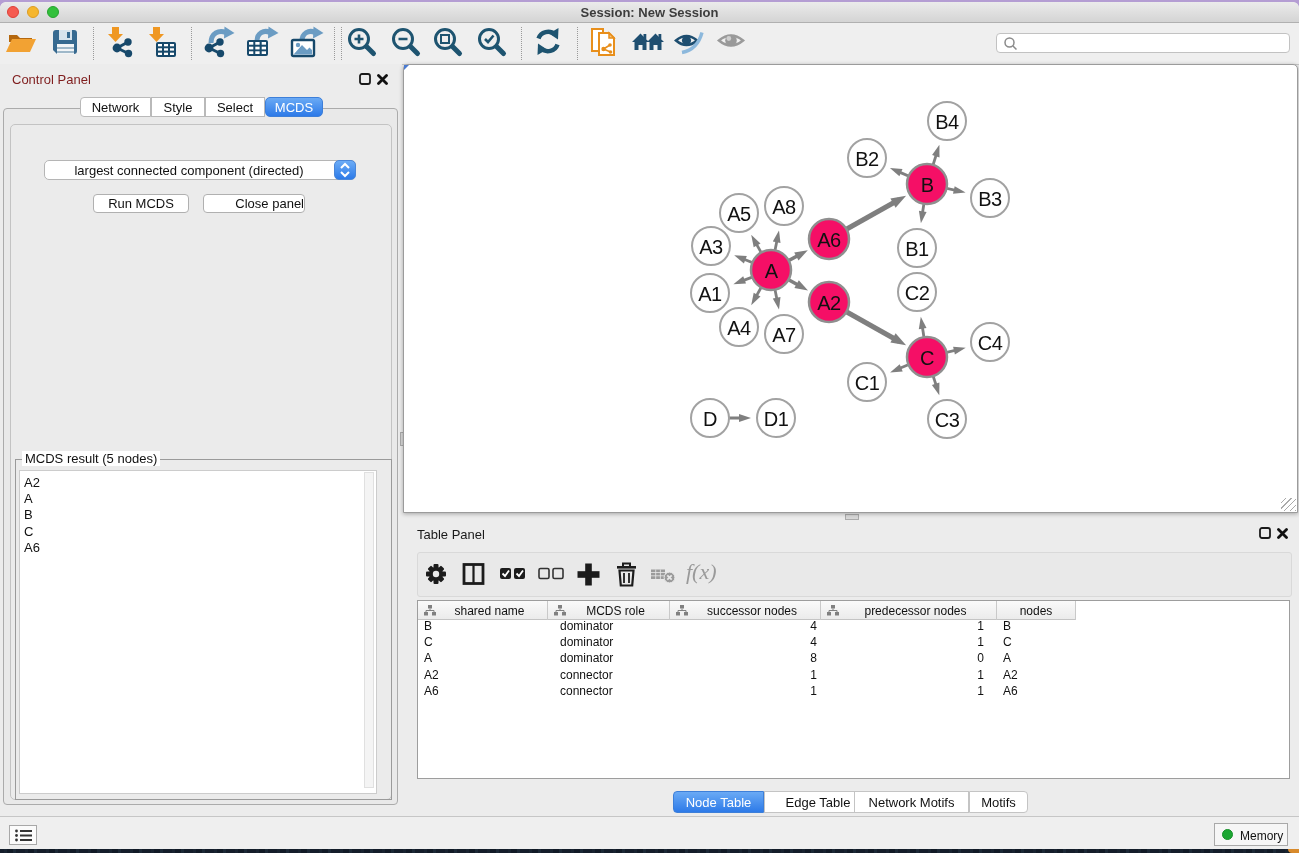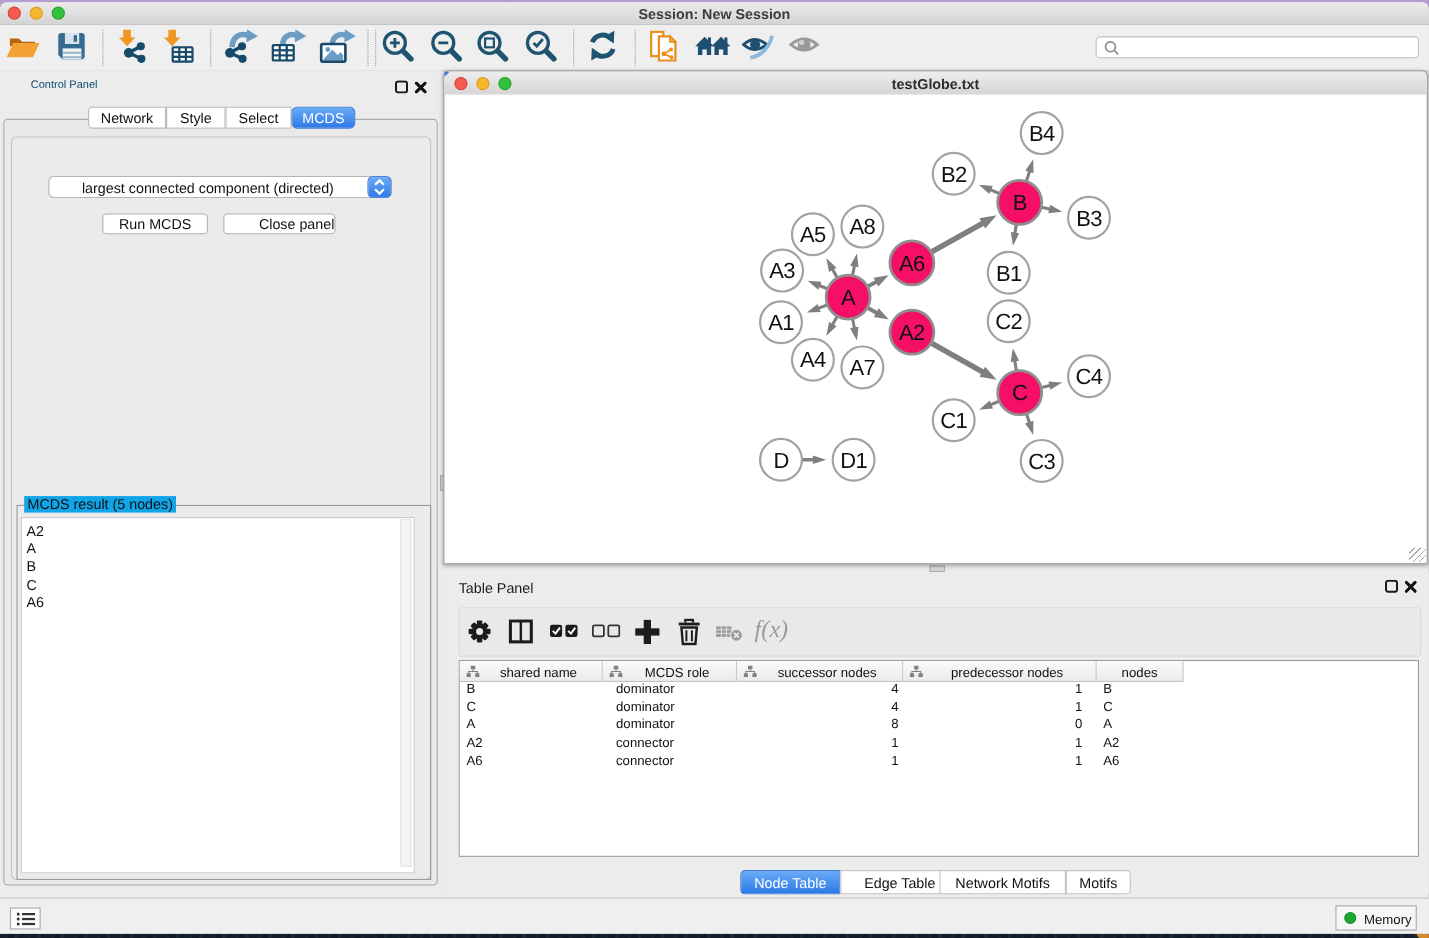--- a/index.html
+++ b/index.html
@@ -12,32 +12,32 @@
 #titlebar { position:absolute; top:0; left:0; width:1299px; height:21px;
   background:linear-gradient(#ebebeb,#d4d4d4); border-bottom:1px solid #b0b0b0; border-radius:6px 6px 0 0;font-weight:bold;}
 #titlebar .title { position:absolute; width:100%; text-align:center; top:3px; font-size:13px; color:#3c3c3c; }
 .tl { position:absolute; width:12px; height:12px; border-radius:50%; top:4px; }
 #toolbar { position:absolute; top:21px; left:0; width:1299px; height:42px; background:#efefef; border-bottom:1px solid #c6c6c6; }
 .tsep { position:absolute; top:4px; height:33px; width:0; border-left:1px dotted #9a9a9a; }
 .ticon { position:absolute; top:2px; }
 #searchbox { position:absolute; left:996px; top:10px; width:294px; height:20px; background:#fff; border:1px solid #c2c2c2; border-radius:4px; }
 
 #cpanel { position:absolute; left:0; top:62px; width:402px; height:748px; background:#ececec; }
-#cpanel .hdr { position:absolute; left:12px; top:8px; font-size:10px; color:#0c4a6e;margin-left:16px; }
+#cpanel .hdr { position:absolute; left:12px; top:8px; font-size:13px; color:#7f1d1d; }
 #cp-tabpane { position:absolute; left:3px; top:44px; width:395px; height:697px; border:1px solid #ababab; border-radius:4px; background:#e9e9e9; }
 .cptab { position:absolute; top:-12px; height:20px; font-size:13px; color:#111; background:#fff; border:1px solid #b9b9b9; text-align:center; line-height:19px; }
 #cp-inner { position:absolute; left:6px; top:15px; width:382px; height:676px; background:#ebebeb; border:1px solid #c3c3c3; border-radius:5px; }
 .cplabel { position:absolute; width:100%; text-align:center; top:12px; font-size:13px; color:#111; }
 #cp-combo { position:absolute; left:33px; top:35px; width:312px; height:20px; background:#fff; border:1px solid #b5b5b5; border-radius:5px; font-size:13px; color:#111; }
 #cp-combo .ctext { position:absolute; left:0; right:22px; text-align:center; top:2px; }
 #cp-combo .spin { position:absolute; right:-1px; top:-1px; width:22px; height:20px; border-radius:5px;
   background:linear-gradient(#6cacf6,#2d7ae8); border:1px solid #4a86d8; }
 .cpbtn { position:absolute; top:69px; height:19px; background:#fff; border:1px solid #b0b0b0; border-radius:4px; font-size:13px; color:#111; text-align:center; line-height:17px; }
 #fieldset { position:absolute; left:4px; top:334px; width:377px; height:341px; border:1px solid #9a9a9a; }
-#fieldset .legend { position:absolute; left:6px; top:-9px; background:#0ea5e9; padding:0 3px; font-size:13px; color:#111; }
+#fieldset .legend { position:absolute; left:6px; top:-9px; background:#ffffff; padding:0 3px; font-size:13px; color:#111; }
 #mcds-list { position:absolute; left:3px; top:10px; width:358px; height:324px; background:#fff; border:1px solid #ccc; font-size:13px; color:#111; }
 #mcds-list .scroll { position:absolute; right:2px; top:1px; width:10px; height:98%; background:#f4f4f4; border:1px solid #e0e0e0; }
 #mcds-list div.item { padding-left:4px; height:16.2px; line-height:16.2px; }
 #mcds-pad { height:4px; }
 
 #statusbar { position:absolute; left:0; top:814px; width:1299px; height:33px; background:#efefef; border-top:1px solid #c6c6c6; }
 #listbtn { position:absolute; left:9px; top:8px; width:28px; height:20px; background:#fbfbfb; border:1px solid #a8a8a8; }
 #membtn { position:absolute; left:1214px; top:6px; width:74px; height:23px; background:#f6f6f6; border:1px solid #a9a9a9; font-size:12px; color:#111; }
 #membtn .dot { position:absolute; left:7px; top:5px; width:11px; height:11px; border-radius:50%; background:#1ca733; border:1px solid #179029; }
 #membtn .mtext { position:absolute; left:25px; top:5px; }
@@ -244,26 +244,20 @@
       </div>
     </div>
   </div>
 </div>
 <div class="nub" style="left:400px; top:430px; width:6px; height:14px;"></div>
 <div class="nub" style="left:845px; top:512px; width:14px; height:6px;"></div>
 <div id="netwin">
         <svg style="position:absolute;left:0;top:0;width:5px;height:5px;z-index:5">
           <polygon points="0,0 5,0 0,5" fill="#4a7ad0"></polygon>
         </svg>
-  <div class="ntitle">
-    <div class="ntext">testGlobe.txt</div>
-    <div class="tl" style="left:9px; top:5px; background:#f55b51; border:1px solid #dd4038;"></div>
-    <div class="tl" style="left:29px; top:5px; background:#f5b62e; border:1px solid #dd9c22;"></div>
-    <div class="tl" style="left:49px; top:5px; background:#33c03c; border:1px solid #27a22f;"></div>
-  </div>
   <svg id="graph" width="892" height="423">
 <line x1="367.0" y1="183.0" x2="335.6" y2="194.9" stroke="#7f7f7f" stroke-width="2.8"></line>
 <polygon points="329.4,197.2 339.2,189.3 342.0,196.6" fill="#7f7f7f"></polygon>
 <line x1="367.0" y1="183.0" x2="336.3" y2="170.7" stroke="#7f7f7f" stroke-width="2.8"></line>
 <polygon points="330.2,168.3 342.8,169.1 339.9,176.4" fill="#7f7f7f"></polygon>
 <line x1="367.0" y1="183.0" x2="350.5" y2="153.6" stroke="#7f7f7f" stroke-width="2.8"></line>
 <polygon points="347.2,147.8 356.5,156.4 349.7,160.2" fill="#7f7f7f"></polygon>
 <line x1="367.0" y1="183.0" x2="373.7" y2="150.0" stroke="#7f7f7f" stroke-width="2.8"></line>
 <polygon points="375.0,143.5 376.5,156.0 368.8,154.5" fill="#7f7f7f"></polygon>
 <line x1="367.0" y1="183.0" x2="350.5" y2="212.4" stroke="#7f7f7f" stroke-width="2.8"></line>

